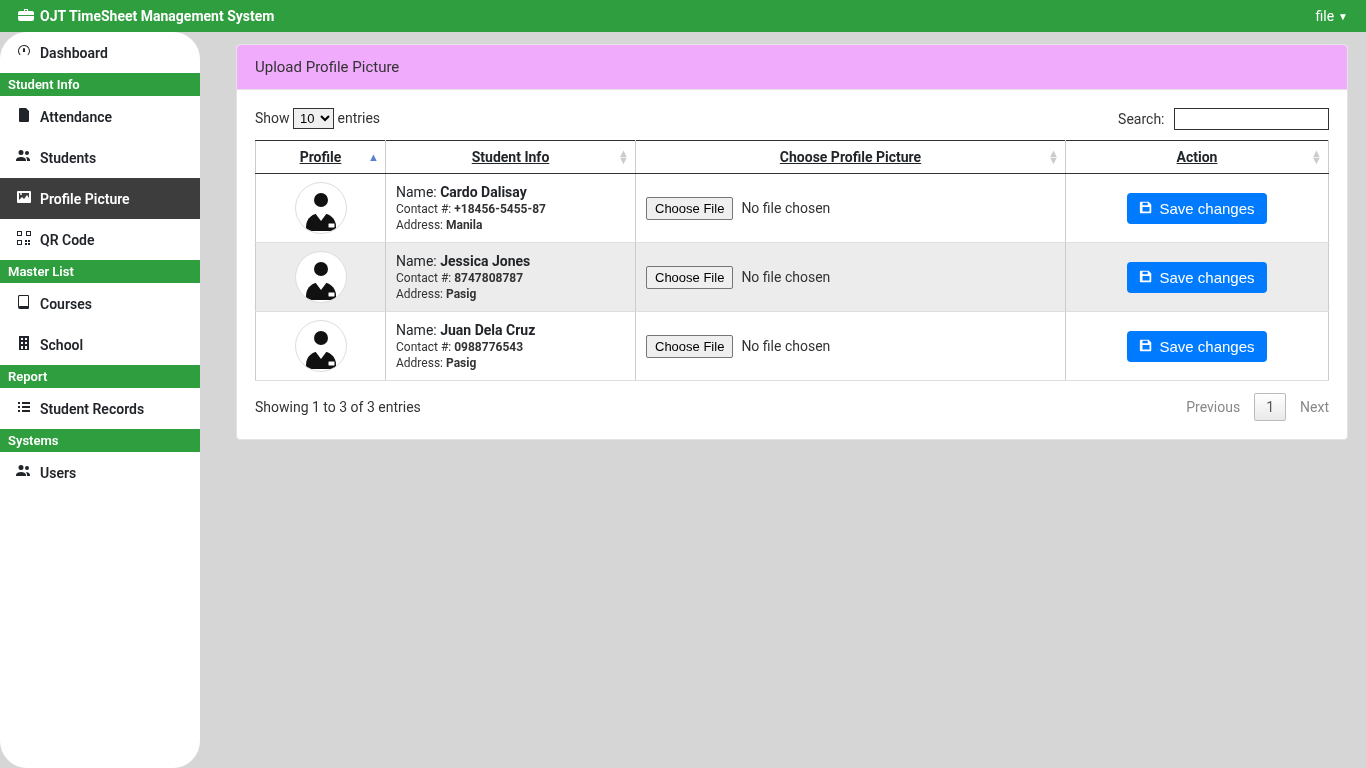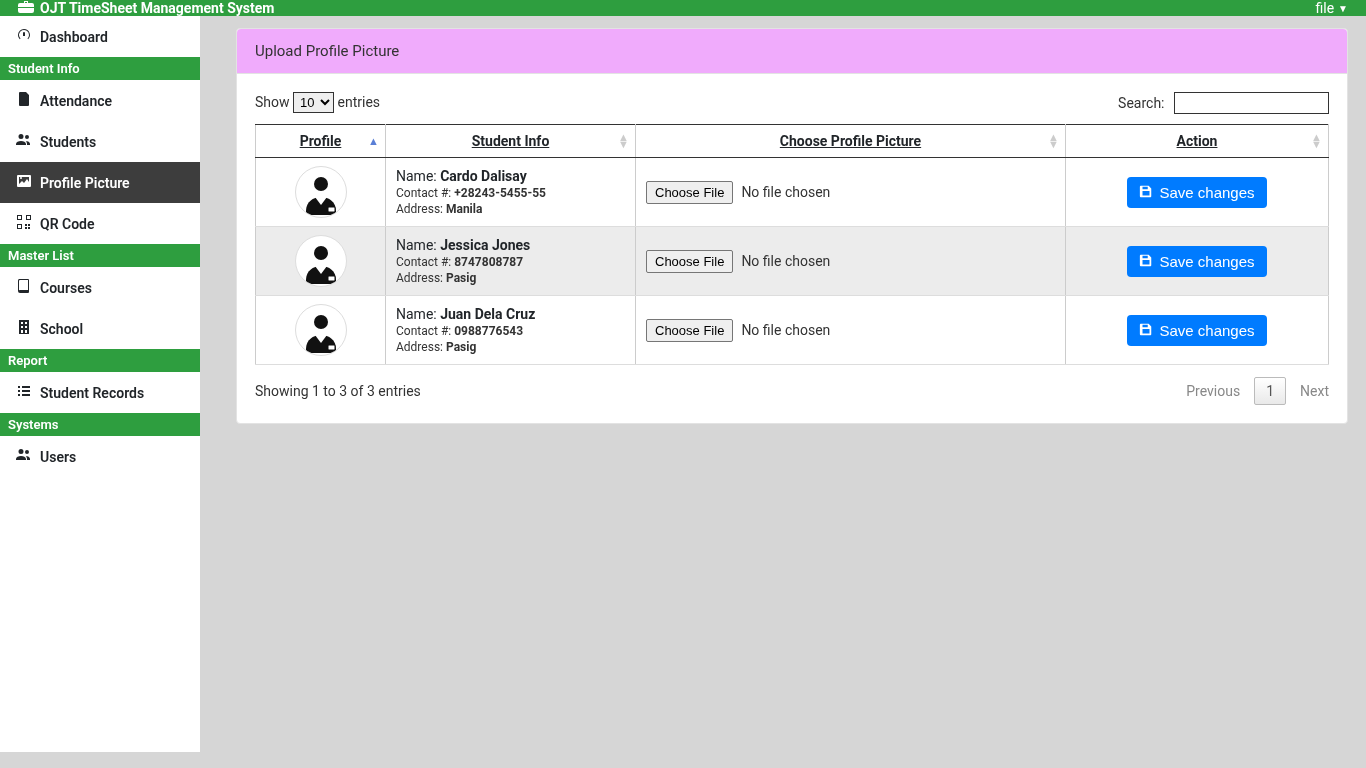--- a/index.html
+++ b/index.html
@@ -5,21 +5,21 @@
   * { box-sizing: border-box; margin: 0; padding: 0; }
   body {
     font-family: -apple-system, BlinkMacSystemFont, "Segoe UI", Roboto, "Helvetica Neue", Arial, sans-serif;
     font-size: 14px;
     color: #212529;
     background: #d6d6d6;
   }
   .topbar {
     background: #2e9e3f;
     color: #fff;
-    height: 16px;
+    height: 32px;
     display: flex;
     align-items: center;
     justify-content: space-between;
     padding: 0 18px;
   }
   .brand {
     display: flex;
     align-items: center;
     gap: 6px;
     font-weight: 700;
@@ -33,20 +33,21 @@
     cursor: pointer;
     font-size: 14px;
   }
   .caret-down { font-size: 10px; }
 
   .layout { display: flex; }
   .sidebar {
     width: 200px;
     background: #fff;
     min-height: calc(100vh - 32px);
+    border-radius: 27px;
   }
   .nav-item {
     display: flex;
     align-items: center;
     gap: 8px;
     padding: 11px 16px;
     color: #212529;
     cursor: pointer;
     font-weight: 600;
     font-size: 14px;
@@ -380,21 +381,21 @@
           </thead>
           <tbody id="table-body">
               <tr>
                 <td class="col-profile" style="text-align:center"><span class="avatar">
                     <svg viewBox="0 0 46 46">
                       <use href="#i-avatar"></use>
                     </svg>
                   </span></td>
                 <td class="col-info">
                   <div class="info-name"><span>Name:</span> <span class="bold">Cardo Dalisay</span></div>
-                  <div class="info-line"><span>Contact #:</span> <span class="bold">+28243-5455-55</span></div>
+                  <div class="info-line"><span>Contact #:</span> <span class="bold">+18456-5455-87</span></div>
                   <div class="info-line"><span>Address:</span> <span class="bold">Manila</span></div>
                 </td>
                 <td class="col-choose">
                   <div class="file-wrap">
                     <button class="file-btn">Choose File</button>
                     <span class="file-status">No file chosen</span>
                   </div>
                 </td>
                 <td class="col-action" style="text-align:center"><button class="save-btn">
                     <span><svg viewBox="0 0 16 16">

